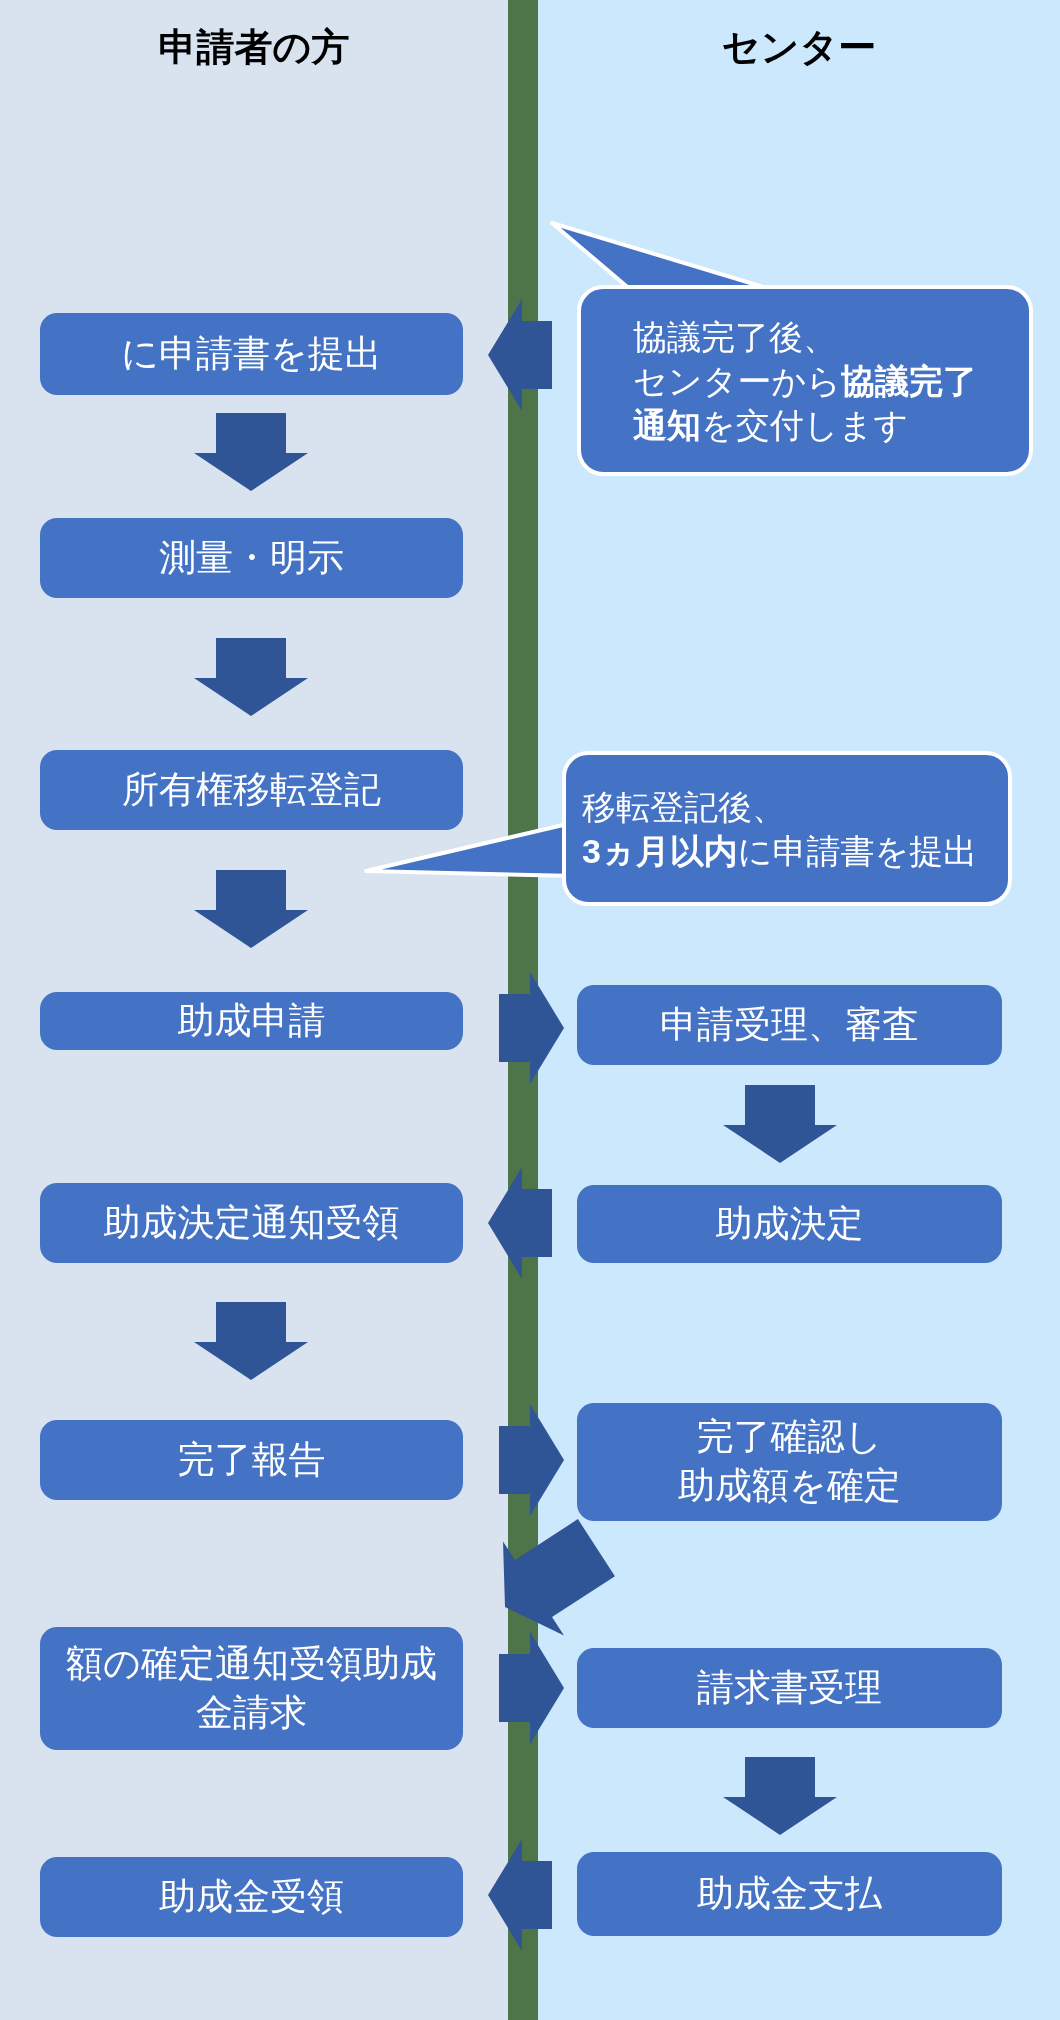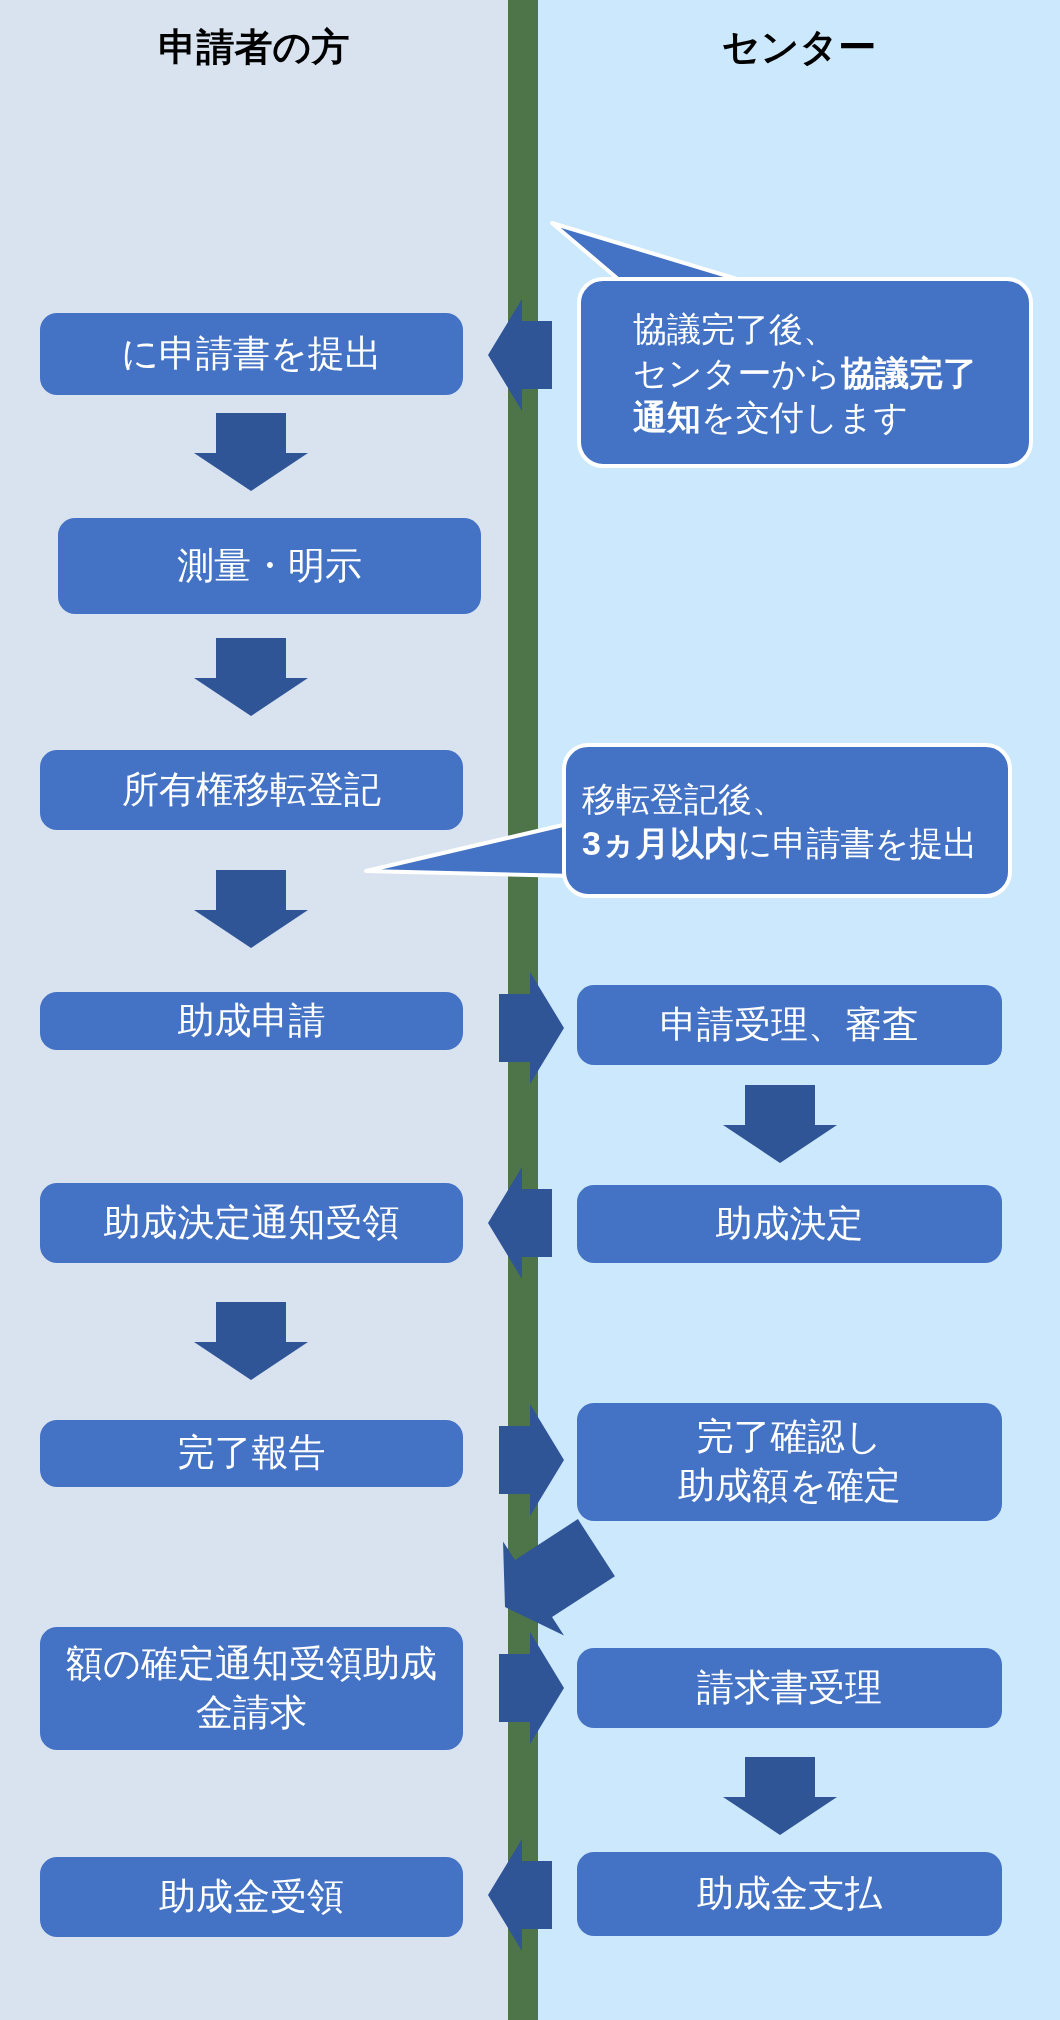--- a/index.html
+++ b/index.html
@@ -29,21 +29,21 @@
   }
   .lbox{left:40px;width:423px;}
   .rbox{left:577px;width:425px;}
   svg.arrows{position:absolute;left:0;top:0;z-index:2;}
   .arrow{fill:var(--arrow-blue,#2f5597);}
   .tail{fill:var(--box-blue,#4472c4);stroke:#ffffff;stroke-width:4;stroke-linejoin:round;}
   .callout{
     position:absolute;background:var(--box-blue,#4472c4);color:var(--text-on-blue,#fff);
     border:4px solid #fff;border-radius:26px;z-index:3;
     display:flex;flex-direction:column;justify-content:center;
-    font-size:34px;line-height:44px;
+    font-size:34px;line-height:44px;margin-top:8px;
   }
   .callout .line{white-space:nowrap;}
   .callout .b{font-weight:700;}
   #callout-1{left:577px;top:277px;width:456px;height:191px;padding-left:52px;box-sizing:border-box;}
   #callout-2{left:562px;top:743px;width:450px;height:155px;padding-left:16px;box-sizing:border-box;}
 </style>
 </head>
 <body>
 
 <div id="canvas">
@@ -74,25 +74,25 @@
 
     <polygon class="arrow" points="564,1028 530,972 530,994 499,994 499,1062 530,1062 530,1084"></polygon>
     <polygon class="arrow" points="564,1460 530,1404 530,1426 499,1426 499,1494 530,1494 530,1516"></polygon>
     <polygon class="arrow" points="564,1688 530,1632 530,1654 499,1654 499,1722 530,1722 530,1744"></polygon>
 
     <polygon class="arrow" points="0,0 34,-56 34,-34 109,-34 109,34 34,34 34,56" transform="translate(505,1607) rotate(-33)"></polygon>
   </svg>
 
 
   <div class="box lbox" style="top:313px;height:82px;">に申請書を提出</div>
-  <div class="box lbox" style="top:518px;height:96px;margin-left:18px;">測量・明示</div>
+  <div class="box lbox" style="top:518px;height:80px;">測量・明示</div>
   <div class="box lbox" style="top:750px;height:80px;">所有権移転登記</div>
   <div class="box lbox" style="top:992px;height:58px;">助成申請</div>
   <div class="box lbox" style="top:1183px;height:80px;">助成決定通知受領</div>
-  <div class="box lbox" style="top:1420px;height:67px;">完了報告</div>
+  <div class="box lbox" style="top:1420px;height:80px;">完了報告</div>
   <div class="box lbox" style="top:1627px;height:123px;text-align:center;">額の確定通知受領助成
 金請求</div>
   <div class="box lbox" style="top:1857px;height:80px;">助成金受領</div>
 
   <div class="box rbox" style="top:985px;height:80px;">申請受理、審査</div>
   <div class="box rbox" style="top:1185px;height:78px;">助成決定</div>
   <div class="box rbox" style="top:1403px;height:118px;">完了確認し
 助成額を確定</div>
   <div class="box rbox" style="top:1648px;height:80px;">請求書受理</div>
   <div class="box rbox" style="top:1852px;height:84px;">助成金支払</div>

